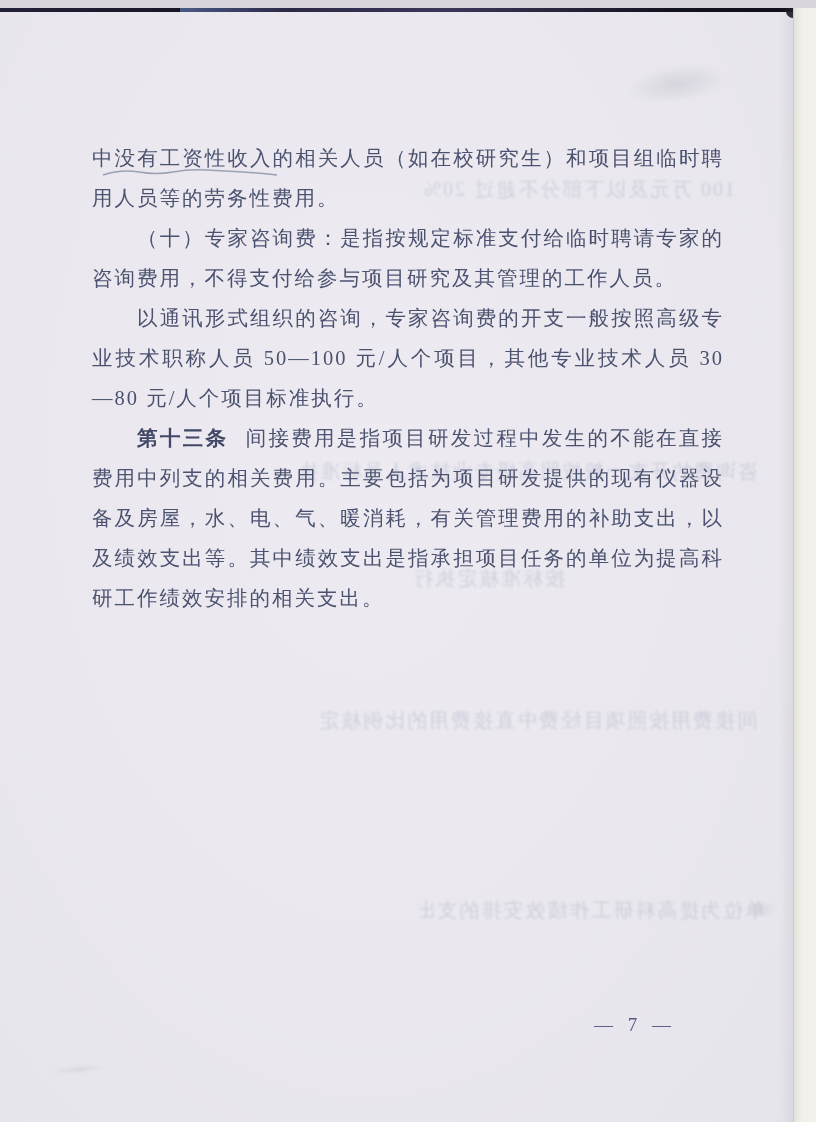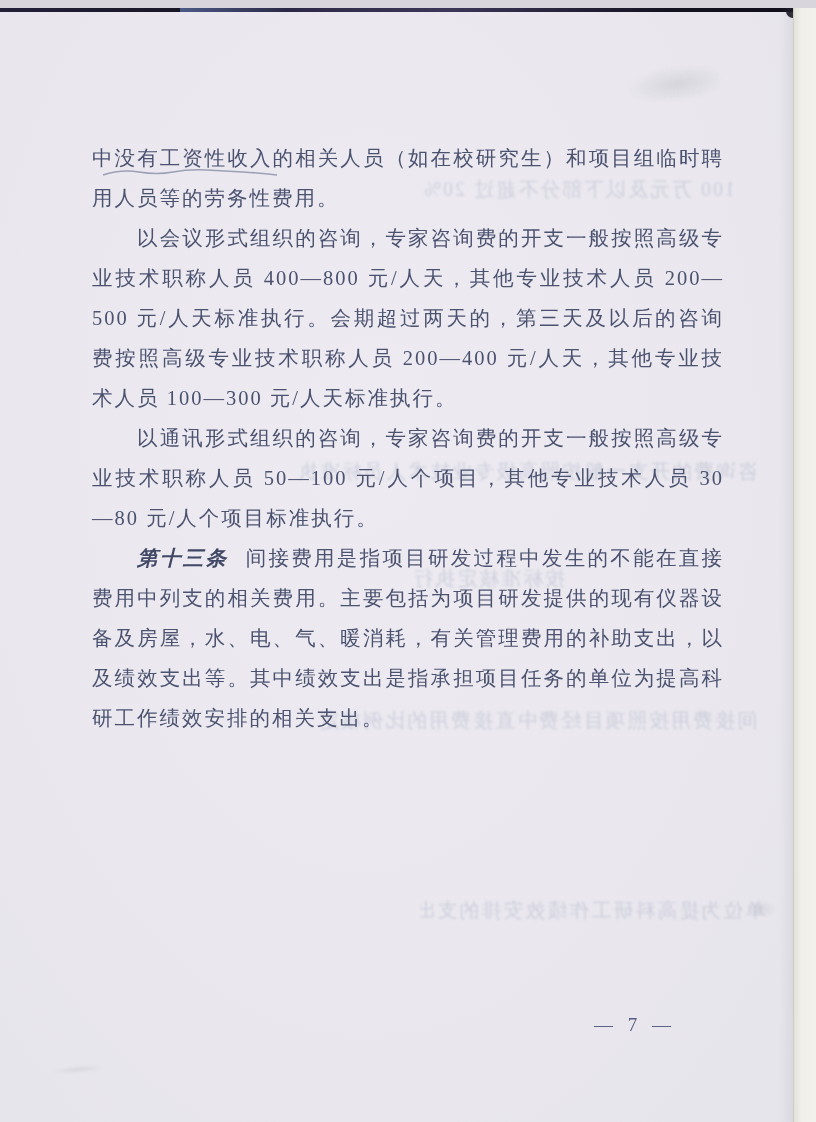--- a/index.html
+++ b/index.html
@@ -32,21 +32,21 @@
   }
   
   .doc-body{
     position:absolute;left:92px;top:130px;width:632px;
     color:#4b5270;
     font-size:20.5px;line-height:40px;letter-spacing:2px;
     text-align:justify;
   }
   .para{margin:0;text-justify:inter-ideograph;}
   .para.indent{text-indent:2.2em;}
-  .lead-bold{font-weight:bold;margin-right:.85em;color:#414866;font-style:italic;}
+  .lead-bold{font-weight:bold;margin-right:.85em;color:#414866;}
   
   .bleed-layer{position:absolute;inset:0;pointer-events:none;}
   .ghost{
     position:absolute;
     color:rgba(95,108,152,.38);
     font-size:20px;letter-spacing:2px;line-height:26px;
     transform:scaleX(-1);
     filter:blur(1.3px);
     white-space:nowrap;overflow:hidden;
     opacity:.55;
@@ -87,21 +87,21 @@
   <div class="bleed-layer">
       <div class="ghost" style="top: 168px; left: 335px; width: 400px;">100 万元及以下部分不超过 20%</div>
       <div class="ghost" style="top: 450px; left: 300px; width: 458px;">咨询费的开支一般按照高级专业技术人员标准执行</div>
       <div class="ghost" style="top: 557px; left: 415px; width: 150px;">按标准核定执行</div>
       <div class="ghost" style="top: 699px; left: 285px; width: 472px;">间接费用按照项目经费中直接费用的比例核定</div>
       <div class="ghost" style="top: 889px; left: 420px; width: 345px;">单位为提高科研工作绩效安排的支出</div>
     </div>
 
   <div class="doc-body">
       <p class="para">中没有工资性收入的相关人员（如在校研究生）和项目组临时聘用人员等的劳务性费用。</p>
-      <p class="para indent">以会议形式组织的咨询，专家咨询费的开支一般按照高级专业技术职称人员 400—800 元/人天，其他专业技术人员 200—500 元/人天标准执行。会期超过两天的，第三天及以后的咨询费按照高级专业技术职称人员 200—400 元/人天，其他专业技术人员 100—300 元/人天标准执行。</p>
+      <p class="para indent">（十）专家咨询费：是指按规定标准支付给临时聘请专家的咨询费用，不得支付给参与项目研究及其管理的工作人员。</p>
       <p class="para indent">以通讯形式组织的咨询，专家咨询费的开支一般按照高级专业技术职称人员 50—100 元/人个项目，其他专业技术人员 30—80 元/人个项目标准执行。</p>
       <p class="para indent"><span class="lead-bold">第十三条</span>间接费用是指项目研发过程中发生的不能在直接费用中列支的相关费用。主要包括为项目研发提供的现有仪器设备及房屋，水、电、气、暖消耗，有关管理费用的补助支出，以及绩效支出等。其中绩效支出是指承担项目任务的单位为提高科研工作绩效安排的相关支出。</p>
     </div>
 
   <svg class="underline-svg" width="178" height="16" viewBox="0 0 178 16">
     <path d="M2,9 q18,-6 36,-3 t34,0 t34,-2 t36,2 t34,3" fill="none" stroke="#8e93ac" stroke-width="1.6" opacity="0.85"></path>
   </svg>
 
   <div class="smudge-a"></div>
   <div class="smudge-b"></div>

